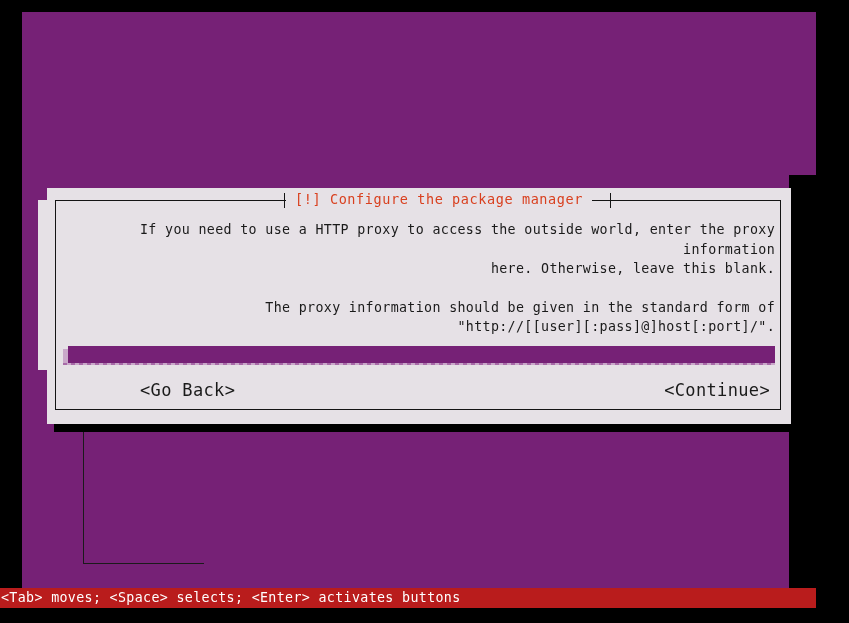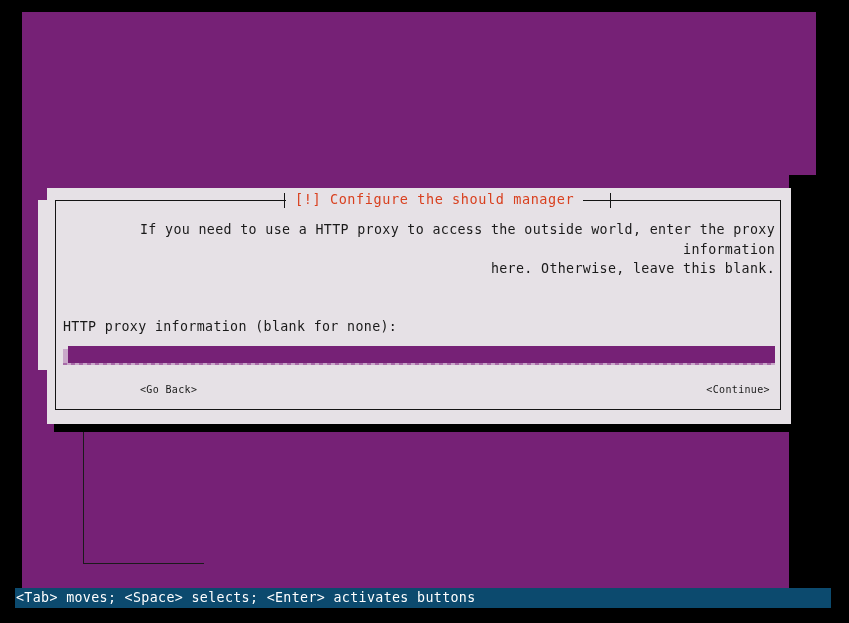--- a/index.html
+++ b/index.html
@@ -194,41 +194,41 @@
     position: absolute;
     left: 16px;
     top: 192px;
     width: 712px;
     height: 22px;
   }
   .dlg-button {
     position: absolute;
     top: 0;
     color: #1a1a1a;
-    font-size: 10px;
+    font-size: 17px;
     line-height: 20px;
     letter-spacing: 0.35px;
     background: transparent;
     border: none;
     font-family: "DejaVu Sans Mono", "Liberation Mono", monospace;
     padding: 0;
     cursor: pointer;
     white-space: nowrap;
   }
   #go-back-button  { left: 77px; }
   #continue-button { right: 5px; }
 
   
   #status-bar {
     position: absolute;
-    left: 15px;
+    left: 0px;
     top: 588px;
     width: 816px;
     height: 20px;
-    background: #0c4a6e;
+    background: #b91c1c;
     color: #ffffff;
     font-size: 13.3px;
     line-height: 20px;
     letter-spacing: 0.35px;
     padding-left: 1px;
     box-sizing: border-box;
     white-space: nowrap;
   }
 </style>
 </head>
@@ -244,28 +244,29 @@
 
 <div id="main-dialog-shadow"></div>
 
 <div id="main-dialog">
 
   <div id="main-dialog-inner"></div>
 
   <div class="title-row">
     <div class="title-tick" id="title-tick-left"></div>
     <div class="title-tick" id="title-tick-right"></div>
-    <div id="title-text">[!] Configure the should manager</div>
+    <div id="title-text">[!] Configure the package manager</div>
   </div>
 
   <div id="dialog-body">
     <div class="para">If you need to use a HTTP proxy to access the outside world, enter the proxy information
 here. Otherwise, leave this blank.</div>
     <div class="para-gap"></div>
-    <div id="field-label">HTTP proxy information (blank for none):</div>
+    <div class="para">The proxy information should be given in the standard form of
+"http://[[user][:pass]@]host[:port]/".</div>
   </div>
 
   <div id="proxy-input-wrap">
     <div id="proxy-input-caret"></div>
     <input id="proxy-input" type="text" placeholder="" style="">
     <div id="proxy-input-underline"></div>
   </div>
 
   <div id="button-row">
     <button class="dlg-button" id="go-back-button">&lt;Go Back&gt;</button>

